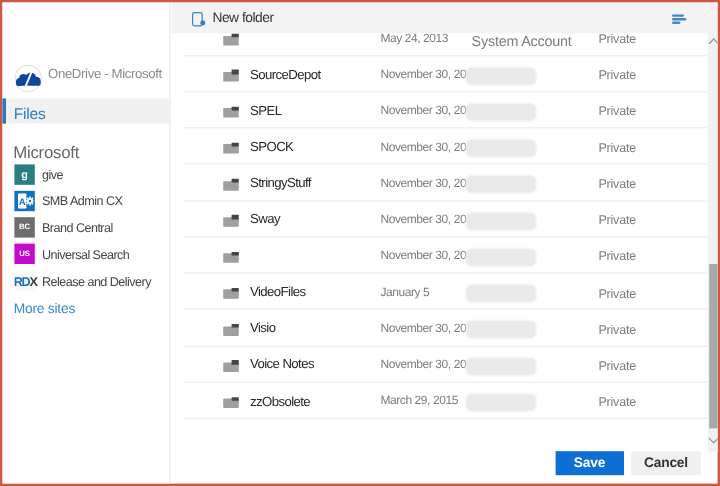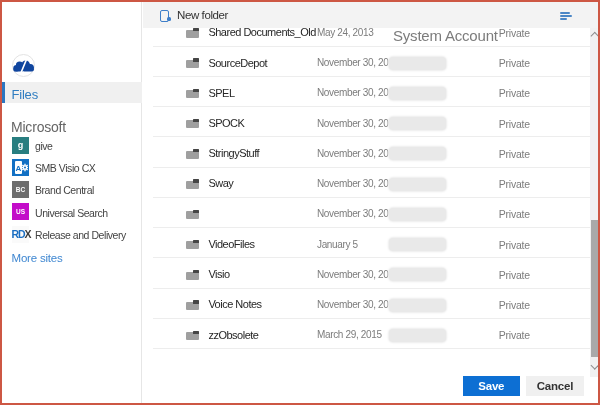--- a/index.html
+++ b/index.html
@@ -29,21 +29,21 @@
 
 
 #list { position:absolute; left:141px; top:26px; width:447px; height:347px; overflow:hidden; background:#fff; }
 .sep { position:absolute; left:10px; width:437px; height:1px; background:#ededed; }
 .fbody { position:absolute; left:42.6px; width:13.6px; height:8px; background:#9f9f9f; border-radius:1px; }
 .ftab { position:absolute; left:49.9px; width:5.7px; height:3.4px; background:#454545; border-radius:0.5px; }
 .fname { position:absolute; left:65.4px; font-size:11px; letter-spacing:-0.5px; color:#262626; white-space:nowrap; }
 .fdate { position:absolute; left:174px; font-size:10px; letter-spacing:-0.35px; color:#7c7c7c; white-space:nowrap; }
 .fblur { position:absolute; left:246px; width:57px; height:13px; background:#e9e9e9; border-radius:4px; box-shadow:0 0 2px 1px #ececec; }
 .fpriv { position:absolute; left:355.7px; font-size:10.5px; letter-spacing:-0.2px; color:#7c7c7c; }
-.fauth { position:absolute; left:250px; font-size:15px; letter-spacing:-0.2px; color:#7c7c7c; }
+.fauth { position:absolute; left:250px; font-size:12px; letter-spacing:-0.2px; color:#7c7c7c; }
 
 
 #sbar { position:absolute; left:588px; top:26px; width:10px; height:349px; background:#f1f1f1; }
 #sthumb { position:absolute; left:588.5px; top:218px; width:9.5px; height:137px; background:#a9a9a9; }
 .chev { position:absolute; width:7px; height:7px; }
 .chev:before { content:""; position:absolute; left:0.5px; top:2px; width:4.5px; height:4.5px; border-left:1.4px solid #8d8d8d; border-top:1.4px solid #8d8d8d; transform:rotate(45deg); }
 .chevdn:before { transform:rotate(225deg); top:-1px; }
 
 
 #savebtn { position:absolute; left:461px; top:374px; width:56.5px; height:20px; background:#0d6fd3; color:#fff; font-size:11.5px; letter-spacing:-0.2px; font-weight:bold; text-align:center; line-height:20px; }
@@ -60,20 +60,21 @@
       <circle cx="4.6" cy="9.3" r="3.3"></circle>
         <circle cx="7.6" cy="6.3" r="3.7"></circle>
         <circle cx="10.6" cy="8" r="3.1"></circle>
         <rect x="1.5" y="8.8" width="10" height="3.7" rx="1.6"></rect>
       <circle cx="13.7" cy="5.7" r="4.3"></circle>
         <circle cx="18.4" cy="8.4" r="3.5"></circle>
         <rect x="10.2" y="8" width="11.7" height="4.5" rx="2.1"></rect>
     </g>
     <path d="M14.6 0.2 L8.2 15.6" stroke="#fff" stroke-width="1.6" fill="none"></path>
   </svg>
+  <div id="odtext">OneDrive - Microsoft</div>
   <div id="filesbar"></div>
   <div id="filesaccent"></div>
   <div id="filestext">Files</div>
   <div id="mslabel">Microsoft</div>
 
   <div class="sitem" style="top:134.5px;">
     <div class="sicon" style="background:#287e80; font-size:9px; line-height:17px;">g</div>
     <div class="stext">give</div>
   </div>
   <div class="sitem" style="top:156.5px;">
@@ -85,21 +86,21 @@
           <circle cx="11" cy="6.5" r="2.2"></circle>
       <g stroke="#fff" stroke-width="1.4">
             <line x1="11" y1="2.8" x2="11" y2="10.2"></line>
             <line x1="7.3" y1="6.5" x2="14.7" y2="6.5"></line>
             <line x1="8.4" y1="3.9" x2="13.6" y2="9.1"></line>
             <line x1="13.6" y1="3.9" x2="8.4" y2="9.1"></line>
           </g>
       <circle cx="11" cy="6.5" r="1" fill="#1270c4"></circle>
         </g>
     </svg>
-    <div class="stext">SMB Visio CX</div>
+    <div class="stext">SMB Admin CX</div>
   </div>
   <div class="sitem" style="top:201.2px;">
     <div class="sicon" style="background:#c30cc9; font-size:6.5px; line-height:17px;">US</div>
     <div class="stext">Universal Search</div>
   </div>
   <div class="sitem" style="top:178.8px;">
     <div class="sicon" style="background:#6d6d6d; font-size:6.5px; line-height:17px;">BC</div>
     <div class="stext">Brand Central</div>
   </div>
   <div class="sitem" style="top:223.5px;">
@@ -117,21 +118,20 @@
   <div id="nficon"></div>
   <div id="nfdot"></div>
   <div id="nftext">New folder</div>
   <div class="hbar" style="top:9.5px; width:10px;"></div>
   <div class="hbar" style="top:12.8px; width:11.5px;"></div>
   <div class="hbar" style="top:16.1px; width:7px;"></div>
 
   <div id="list">
     <div class="fbody" style="top:1.6px"></div>
     <div class="ftab" style="top:0.0px"></div>
-    <div class="fname" style="top:-1.8px">Shared Documents_Old</div>
     <div class="fdate" style="top:-1.1px">May 24, 2013</div>
     <div class="fauth" style="top:-1.1px">System Account</div>
     <div class="fpriv" style="top:-1.1px">Private</div>
     <div class="sep" style="top:17.5px"></div>
     <div class="fbody" style="top:31.9px"></div>
     <div class="ftab" style="top:30.3px"></div>
     <div class="fname" style="top:28.5px">SourceDepot</div>
     <div class="fdate" style="top:29.2px">November 30, 201</div>
     <div class="fblur" style="top:28.7px"></div>
     <div class="fpriv" style="top:29.2px">Private</div>

